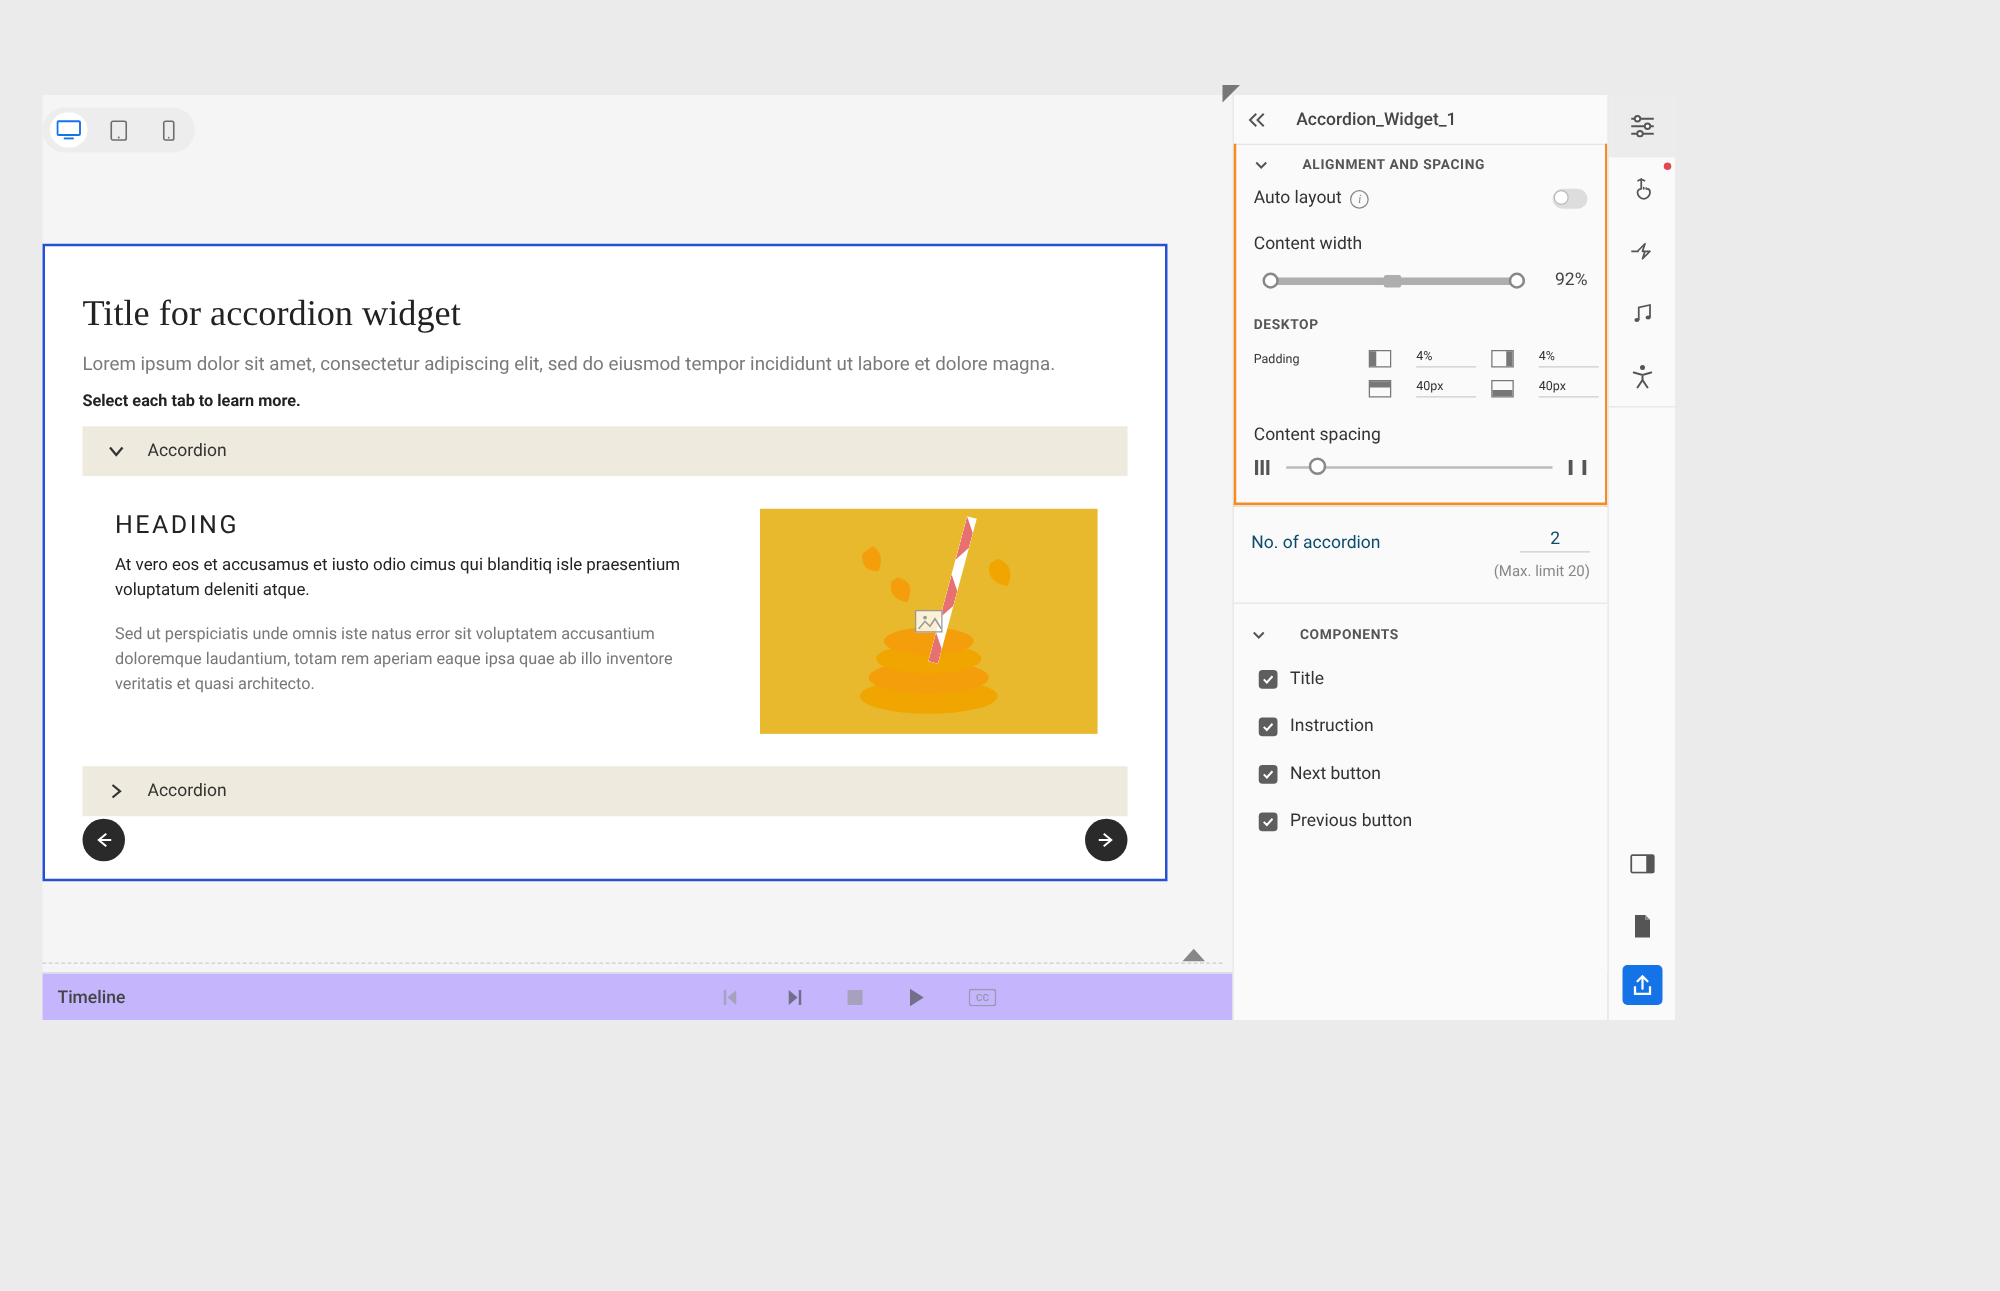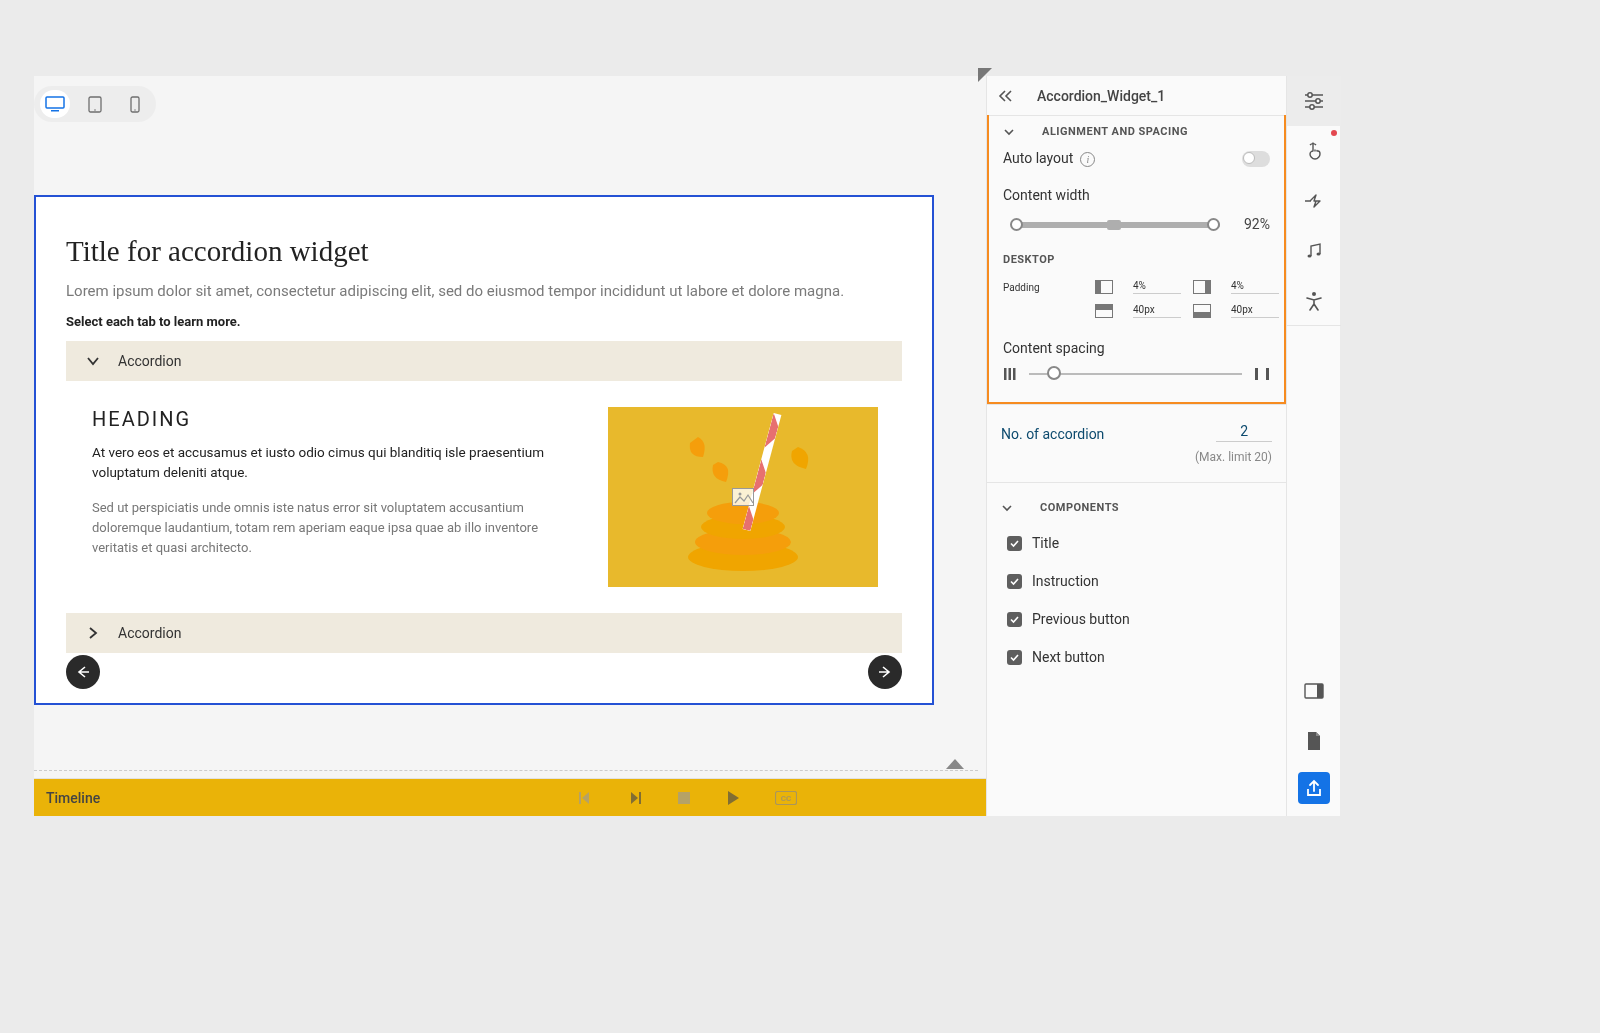--- a/index.html
+++ b/index.html
@@ -20,21 +20,21 @@
   .accordion-content { background: #fff; padding: 26px 24px 26px 26px; display: flex; gap: 28px; }
   .acc-text { flex: 1.1; }
   .acc-heading { font-size: 20px; letter-spacing: 2px; color: #222; }
   .acc-para1 { font-size: 13.5px; color: #222; margin-top: 12px; line-height: 1.45; }
   .acc-para2 { font-size: 13px; color: #777; margin-top: 16px; line-height: 1.55; }
   .acc-image { width: 270px; height: 180px; background: #e8b92c; position: relative; overflow: hidden; }
   .nav-arrow { position: absolute; bottom: 14px; width: 34px; height: 34px; background: #2a2a2a; border-radius: 50%; display: flex; align-items: center; justify-content: center; cursor: pointer; }
   .nav-arrow.left { left: 30px; }
   .nav-arrow.right { right: 30px; }
   .resize-handle { position: absolute; right: 0; top: -8px; width: 0; height: 0; border-style: solid; border-width: 0 0 14px 14px; border-color: transparent transparent #777 transparent; transform: rotate(180deg); }
-  .timeline-panel { position: absolute; left: 34px; top: 778px; width: 1306px; height: 38px; background: #eab308; border-top: 1px solid #e2e2e2; display: flex; align-items: center; padding: 0 12px; }
+  .timeline-panel { position: absolute; left: 34px; top: 778px; width: 1306px; height: 38px; background: #c4b5fd; border-top: 1px solid #e2e2e2; display: flex; align-items: center; padding: 0 12px; }
   .timeline-label { font-size: 14px; color: #444; font-weight: 500; }
   .playback-controls { position: absolute; left: 50%; transform: translateX(-50%); display: flex; gap: 34px; align-items: center; }
   .play-btn { cursor: pointer; opacity: 0.65; }
   .right-panel { position: absolute; left: 986px; top: 76px; width: 300px; height: 740px; background: #fafafa; border-left: 1px solid #e5e5e5; overflow: hidden; }
   .panel-header { height: 40px; border-bottom: 1px solid #e5e5e5; display: flex; align-items: center; padding: 0 10px; gap: 24px; }
   .panel-header-title { font-size: 14px; color: #444; font-weight: 500; }
   .highlight-box { border: 3px solid #f68b1f; margin: -1px; padding: 10px 14px 20px 14px; }
   .section-title-row { display: flex; align-items: center; gap: 27px; margin-bottom: 10px; text-align: right; }
   .section-title { font-size: 11px; font-weight: bold; letter-spacing: 0.5px; color: #555; }
   .form-row { display: flex; align-items: center; justify-content: space-between; margin-top: 12px; font-size: 14px; color: #333; }
@@ -306,29 +306,29 @@
             </svg>
           </span>
           <span>Instruction</span>
         </div>
       <div class="comp-item">
           <span class="checkbox">
             <svg width="11" height="11" viewBox="0 0 11 11">
               <path d="M2 5.5 L4.5 8 L9 3" stroke="#fff" stroke-width="1.6" fill="none"></path>
             </svg>
           </span>
-          <span>Previous button</span>
+          <span>Next button</span>
         </div>
       <div class="comp-item">
           <span class="checkbox">
             <svg width="11" height="11" viewBox="0 0 11 11">
               <path d="M2 5.5 L4.5 8 L9 3" stroke="#fff" stroke-width="1.6" fill="none"></path>
             </svg>
           </span>
-          <span>Next button</span>
+          <span>Previous button</span>
         </div>
     </div>
   </div>
 </div>
 
 <div class="sidetool-rail">
   <div class="sidetool active">
     <svg width="20" height="18" viewBox="0 0 20 18">
         <path d="M1 3 H19 M1 9 H19 M1 15 H19" stroke="#555" stroke-width="1.5"></path>
         <circle cx="6" cy="3" r="2.2" fill="#fafafa" stroke="#555" stroke-width="1.5"></circle>

